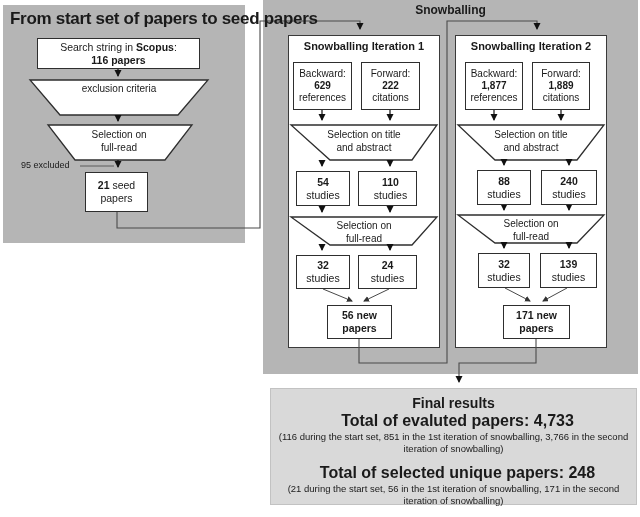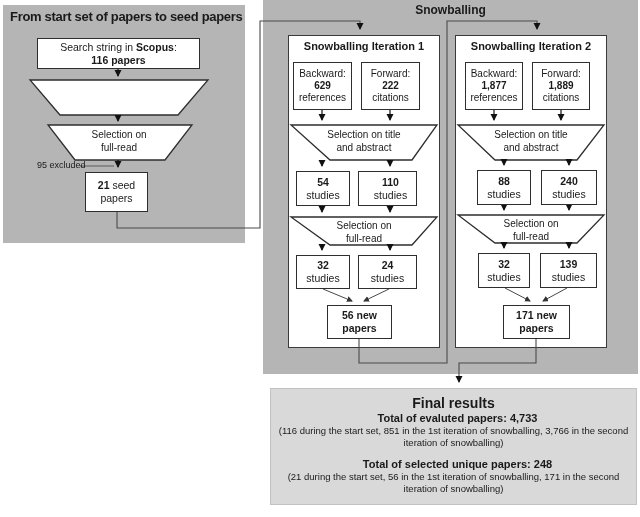--- a/index.html
+++ b/index.html
@@ -11,26 +11,26 @@
   .iter-panel{position:absolute;background:#fff;border:1.5px solid #3a3a3a;z-index:2;box-sizing:border-box;}
   .final-panel{position:absolute;background:#d9d9d9;border:1px solid #c2c2c2;z-index:2;box-sizing:border-box;text-align:center;}
   svg.connectors{position:absolute;left:0;top:0;z-index:5;pointer-events:none;}
   .box{
     position:absolute;background:#fff;border:1.5px solid #2e2e2e;box-sizing:border-box;
     display:flex;flex-direction:column;align-items:center;justify-content:center;
     text-align:center;font-size:10.5px;line-height:1.22;z-index:10;
   }
   .box .bd{font-weight:bold;}
   .flabel{position:absolute;text-align:center;font-size:10px;line-height:1.3;z-index:10;}
-  .ptitle{position:absolute;font-weight:bold;font-size:13px;letter-spacing:-0.3px;z-index:10;white-space:nowrap;}
+  .ptitle{position:absolute;font-weight:bold;font-size:17px;letter-spacing:-0.3px;z-index:10;white-space:nowrap;}
   .ctitle{position:absolute;font-weight:bold;font-size:12px;text-align:center;z-index:10;}
   .ititle{position:absolute;font-weight:bold;font-size:11px;text-align:center;z-index:10;white-space:nowrap;}
   .small-note{position:absolute;font-size:9px;z-index:10;white-space:nowrap;}
   .fr-title{font-weight:bold;font-size:14px;margin-top:6px;}
-  .fr-head{font-weight:bold;font-size:11px;margin-top:1px;margin-left:8px;}
+  .fr-head{font-weight:bold;font-size:16px;margin-top:1px;margin-left:8px;}
   .fr-detail{font-size:9.5px;line-height:1.25;margin:1px auto 0 auto;width:352px;}
   .fr-gap{height:9px;}
 </style>
 </head>
 <body>
 
 <div id="stage">
 
   <div class="panel" style="left:3px;top:5px;width:242px;height:238px;"></div>
   <div class="panel" style="left:263px;top:0px;width:375px;height:374px;"></div>
@@ -92,28 +92,29 @@
   </svg>
 
   <div class="ptitle" style="left:10px;top:9px;">From start set of papers to seed papers</div>
 
   <div class="box" style="left:37px;top:38px;width:163px;height:31px;">
     <div><span>Search string in </span><span class="bd">Scopus</span><span>:</span></div>
     <div class="bd">116 papers</div>
   </div>
 
   <div class="flabel" style="left:60px;top:82px;width:118px;">
+    <div>exclusion criteria</div>
   </div>
 
   <div class="flabel" style="left:60px;top:128px;width:118px;">
     <div>Selection on</div>
     <div>full-read</div>
   </div>
 
-  <div class="small-note" style="left:37px;top:160px;">95 excluded</div>
+  <div class="small-note" style="left:21px;top:160px;">95 excluded</div>
 
   <div class="box" style="left:85px;top:172px;width:63px;height:40px;">
     <div><span class="bd">21</span><span> seed</span></div>
     <div>papers</div>
   </div>
 
   <div class="ctitle" style="left:263px;top:3px;width:375px;text-align:center;">Snowballing</div>
 
   <div class="ititle" style="left:289px;top:40px;width:150px;">Snowballing Iteration 1</div>
 

